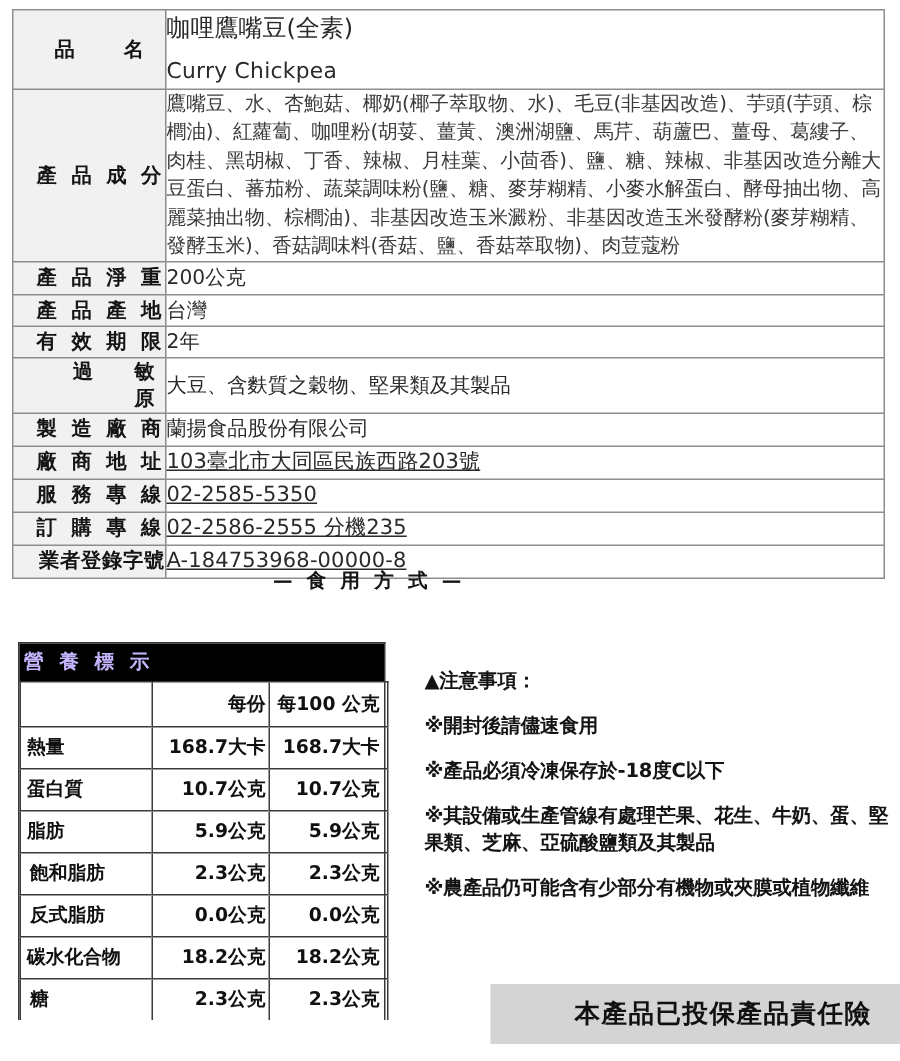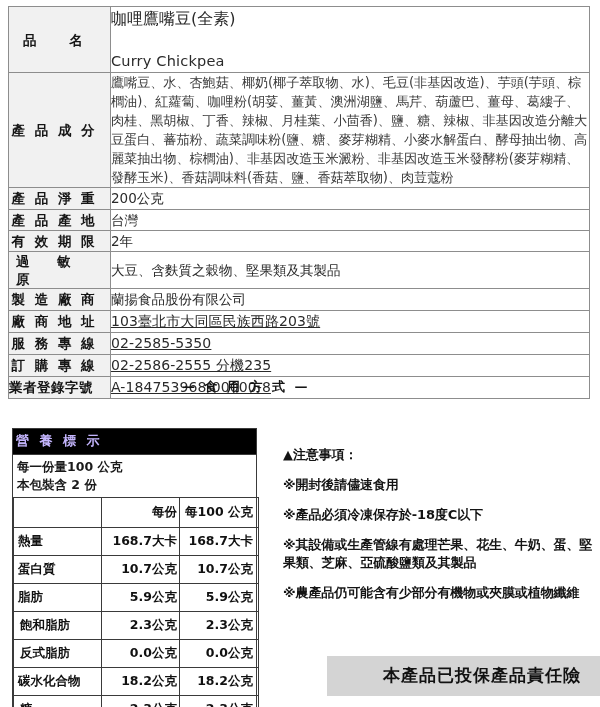--- a/index.html
+++ b/index.html
@@ -22,42 +22,42 @@
     table-layout: fixed;
   }
   .spec-table td {
     border: 1px solid #8d8d8d;
     padding: 0;
     vertical-align: middle;
   }
   .spec-label {
     width: 102px;
     background: #f1f1f1;
-    text-align: left;
+    text-align: right;
     font-size: 13.5px;
     font-weight: 700;
     color: #151515;
     letter-spacing: 0.5px;
     padding: 4px 2px;
     line-height: 1.35;
   }
   .spec-label .sp { display: inline-block; }
   .spec-label .wide { letter-spacing: 7px; padding-left: 7px; }
   .spec-label .wider { letter-spacing: 14px; padding-left: 14px; }
   .spec-label .narrow { letter-spacing: 2.5px; padding-left: 2.5px; }
   .spec-value {
     padding: 3px 4px 3px 5px;
     font-size: 13.5px;
     line-height: 1.5;
     color: #2a2a2a;
   }
   .spec-value.mono-lat { font-size: 14px; letter-spacing: 0.1px; text-decoration: underline; }
   .name-cell { padding: 5px 4px 6px 5px; line-height: 1.55; }
   .name-cell .zh { font-size: 16px; display: block; }
-  .name-cell .en { font-size: 14.5px; display: block; margin-top: 18px; letter-spacing: 0.2px; }
+  .name-cell .en { font-size: 14.5px; display: block; margin-top: 5px; letter-spacing: 0.2px; }
   .ing-cell {
     padding: 3px 2px 3px 5px;
     font-size: 13.2px;
     line-height: 1.44;
     letter-spacing: -0.1px;
     color: #3a3a3a;
     word-break: break-all;
   }
 
   
@@ -238,24 +238,20 @@
         <td class="spec-value mono-lat">A-184753968-00000-8</td>
       </tr>
 
     </tbody>
   </table>
 
   <div class="usage-title">— 食 用 方 式 —</div>
 
   <div class="nutri">
     <div class="nutri-head">營 養 標 示</div>
-    <div class="nutri-serv">
-      <div>每一份量100 公克</div>
-      <div>本包裝含 2 份</div>
-    </div>
     <table class="nutri-tbl">
       <tbody>
         <tr class="colhead thin-top">
           <td class="n-name nutri-side"></td>
           <td class="n-v1">每份</td>
           <td class="n-v2 nutri-side">每100 公克</td>
         </tr>
         <tr class="thick-top">
           <td class="n-name nutri-side">熱量</td>
           <td class="n-v1">168.7大卡</td>

